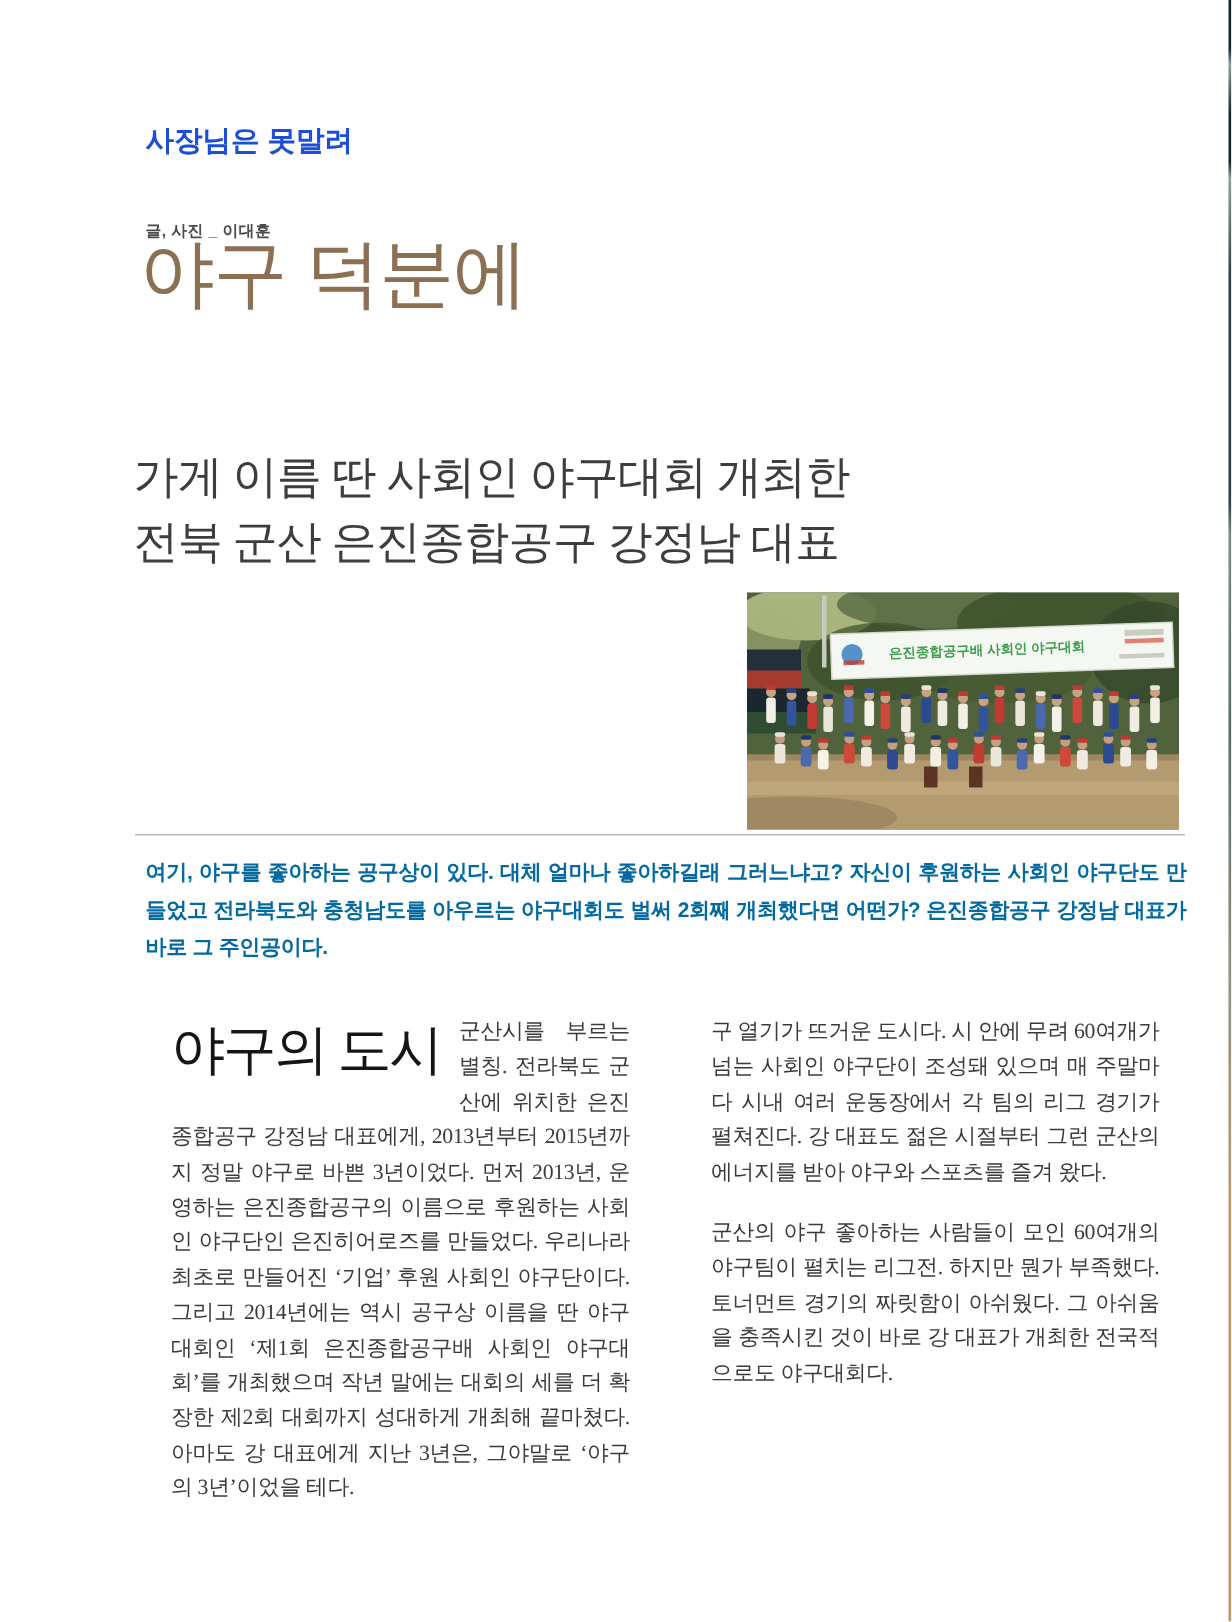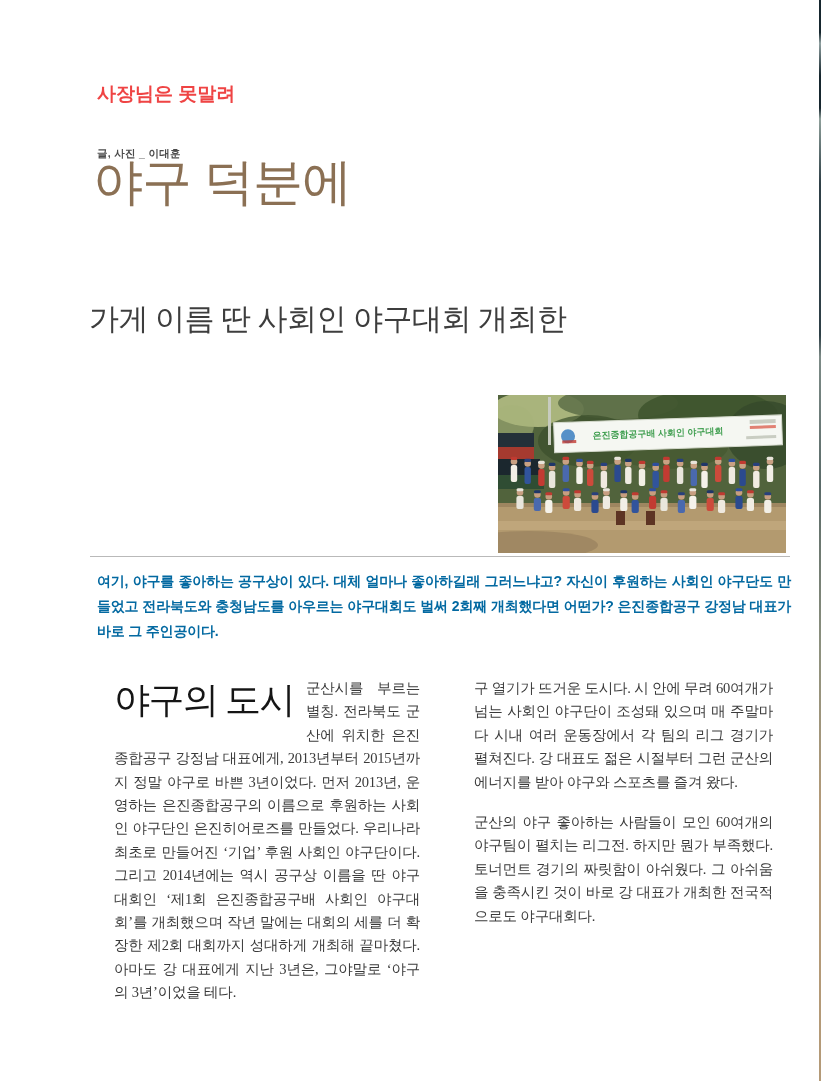--- a/index.html
+++ b/index.html
@@ -3,21 +3,21 @@
 <meta charset="utf-8">
 <style>
   * { margin:0; padding:0; box-sizing:border-box; }
   html,body { background:#ffffff; }
   .page {
     position:relative; width:821px; height:1081px; background:#ffffff;
     font-family:"Liberation Sans", sans-serif; overflow:hidden;
   }
   .section-label {
     position:absolute; left:97px; top:81px;
-    font-size:19px; font-weight:bold; color:#ef4444; letter-spacing:0px;
+    font-size:19px; font-weight:bold; color:#1d4ed8; letter-spacing:0px;
   }
   .byline {
     position:absolute; left:97px; top:111px;
     font-size:10.5px; font-weight:bold; color:#4c4c4c; letter-spacing:0.3px;margin-top:36px;
   }
   .main-title {
     position:absolute; left:93px; top:152px;
     font-family:Liberation Sans, sans-serif;
     font-size:50px; line-height:60px; color:#8b7054; letter-spacing:-1px;
   }
@@ -70,20 +70,21 @@
   <div class="section-label">사장님은 못말려</div>
 
   <div class="byline">글, 사진 _ 이대훈</div>
 
   <div class="main-title">
     <div>야구 덕분에</div>
   </div>
 
   <div class="subtitle">
     <div>가게 이름 딴 사회인 야구대회 개최한</div>
+    <div>전북 군산 은진종합공구 강정남 대표</div>
   </div>
 
   <div class="photo">
     <svg width="288" height="158" viewBox="0 0 288 158" xmlns="http://www.w3.org/2000/svg">
 
       <rect x="0" y="0" width="288" height="120" fill="#51633c"></rect>
       <ellipse cx="40" cy="14" rx="46" ry="18" fill="#b9c287" opacity="0.85"></ellipse>
       <ellipse cx="14" cy="30" rx="22" ry="20" fill="#a7b37a" opacity="0.6"></ellipse>
       <ellipse cx="120" cy="8" rx="60" ry="16" fill="#60724a" opacity="0.9"></ellipse>
       <ellipse cx="210" cy="20" rx="70" ry="26" fill="#3c522c" opacity="0.8"></ellipse>

